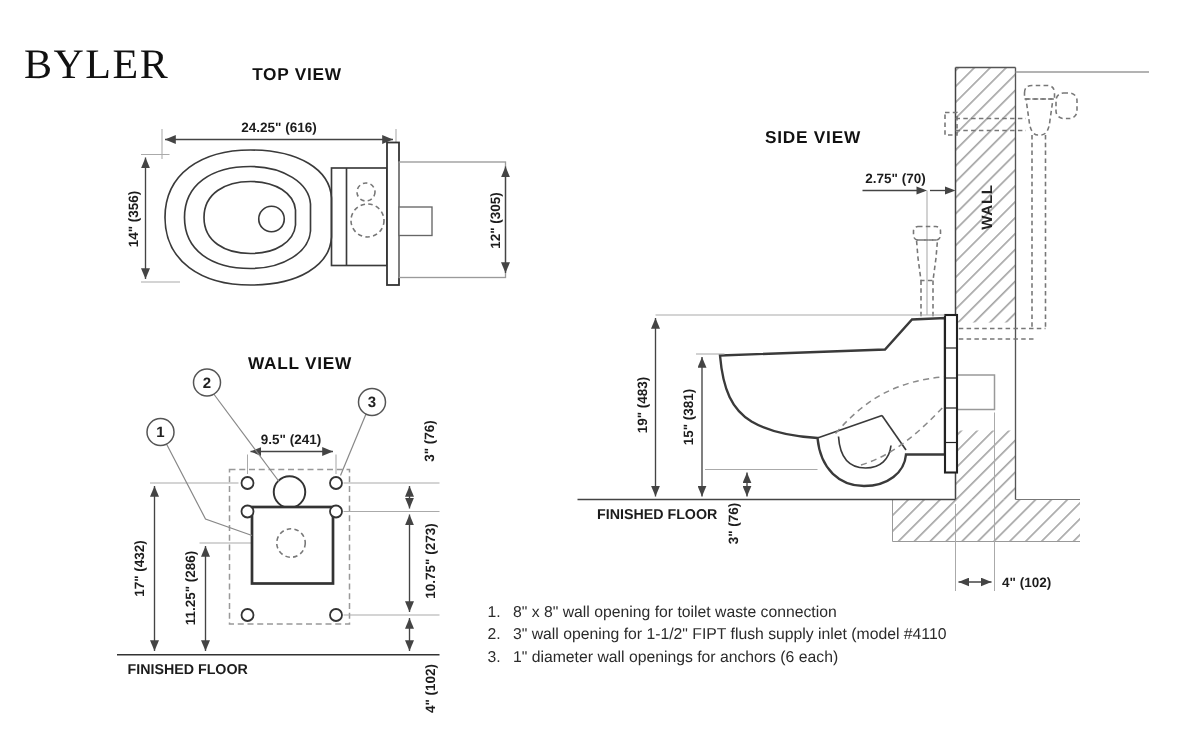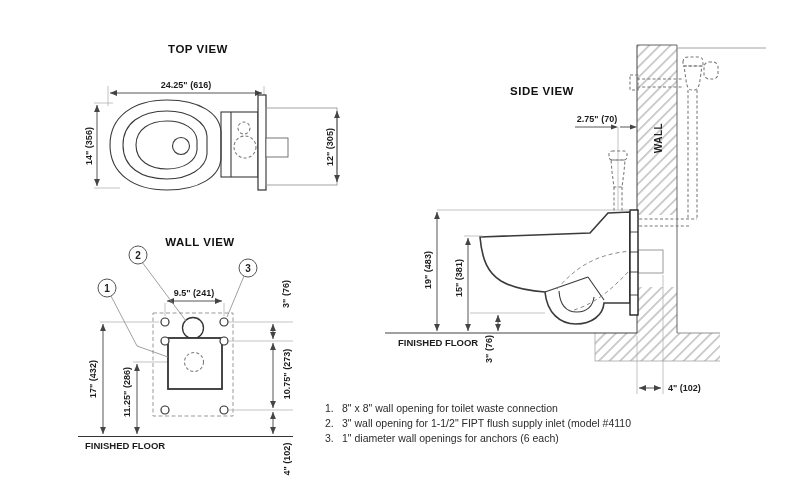--- a/index.html
+++ b/index.html
@@ -20,20 +20,21 @@
   .grayline{stroke:#9a9a9a;stroke-width:.9;fill:none;}
   #notes{position:absolute;left:325px;top:401px;width:460px;font-size:10.5px;color:#2b2b2b;}
   .note-row{display:flex;line-height:15px;}
   .note-num{width:17px;flex:none;}
 </style>
 </head>
 <body>
 
 <div id="stage">
 
+  <div id="logo">BYLER</div>
 
   <svg id="drawing" width="800" height="500" viewBox="0 0 800 500" xmlns="http://www.w3.org/2000/svg">
     <defs>
       <marker id="ae" markerWidth="8" markerHeight="6" refX="7.2" refY="3" orient="auto" markerUnits="userSpaceOnUse">
         <path d="M0,0 L7.2,3 L0,6 Z" fill="#444"></path>
       </marker>
       <marker id="as" markerWidth="8" markerHeight="6" refX="7.2" refY="3" orient="auto-start-reverse" markerUnits="userSpaceOnUse">
         <path d="M0,0 L7.2,3 L0,6 Z" fill="#444"></path>
       </marker>
       <pattern id="hatch" patternUnits="userSpaceOnUse" width="7.5" height="7.5" patternTransform="rotate(-45)">

